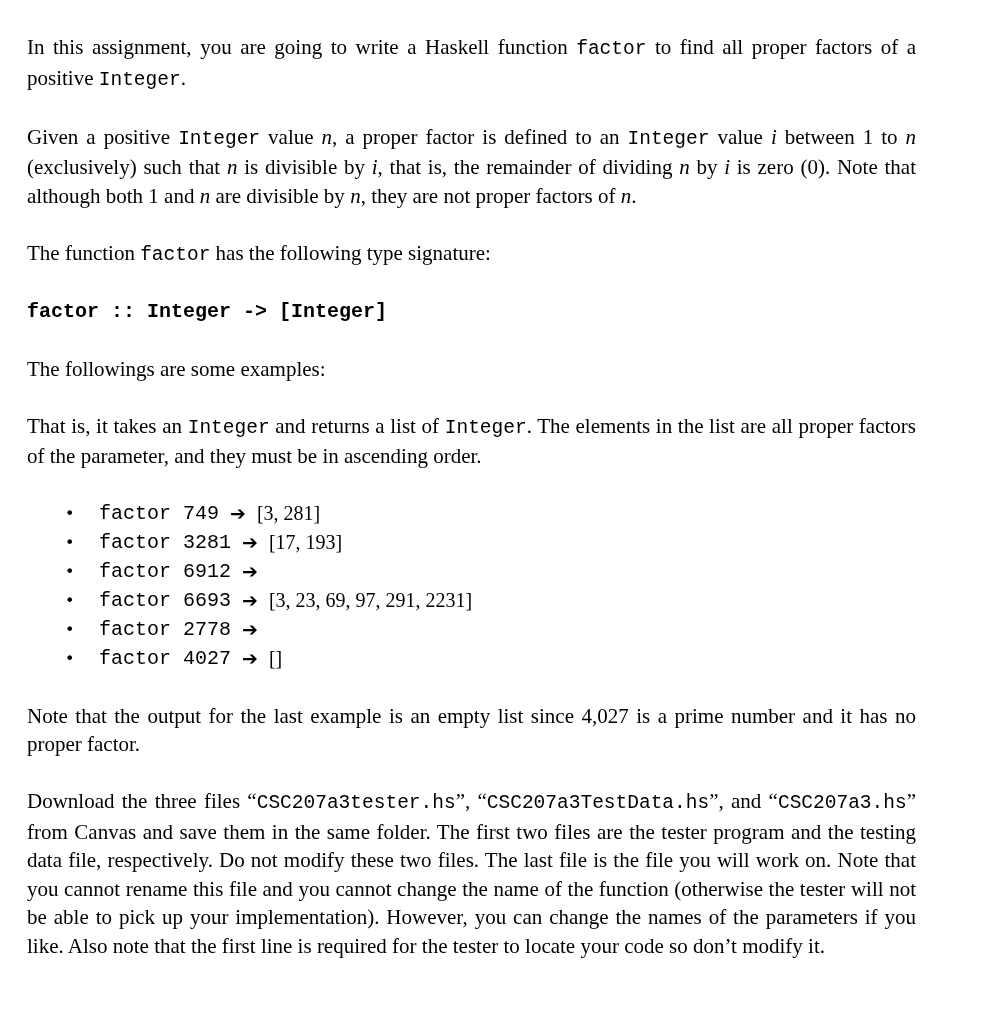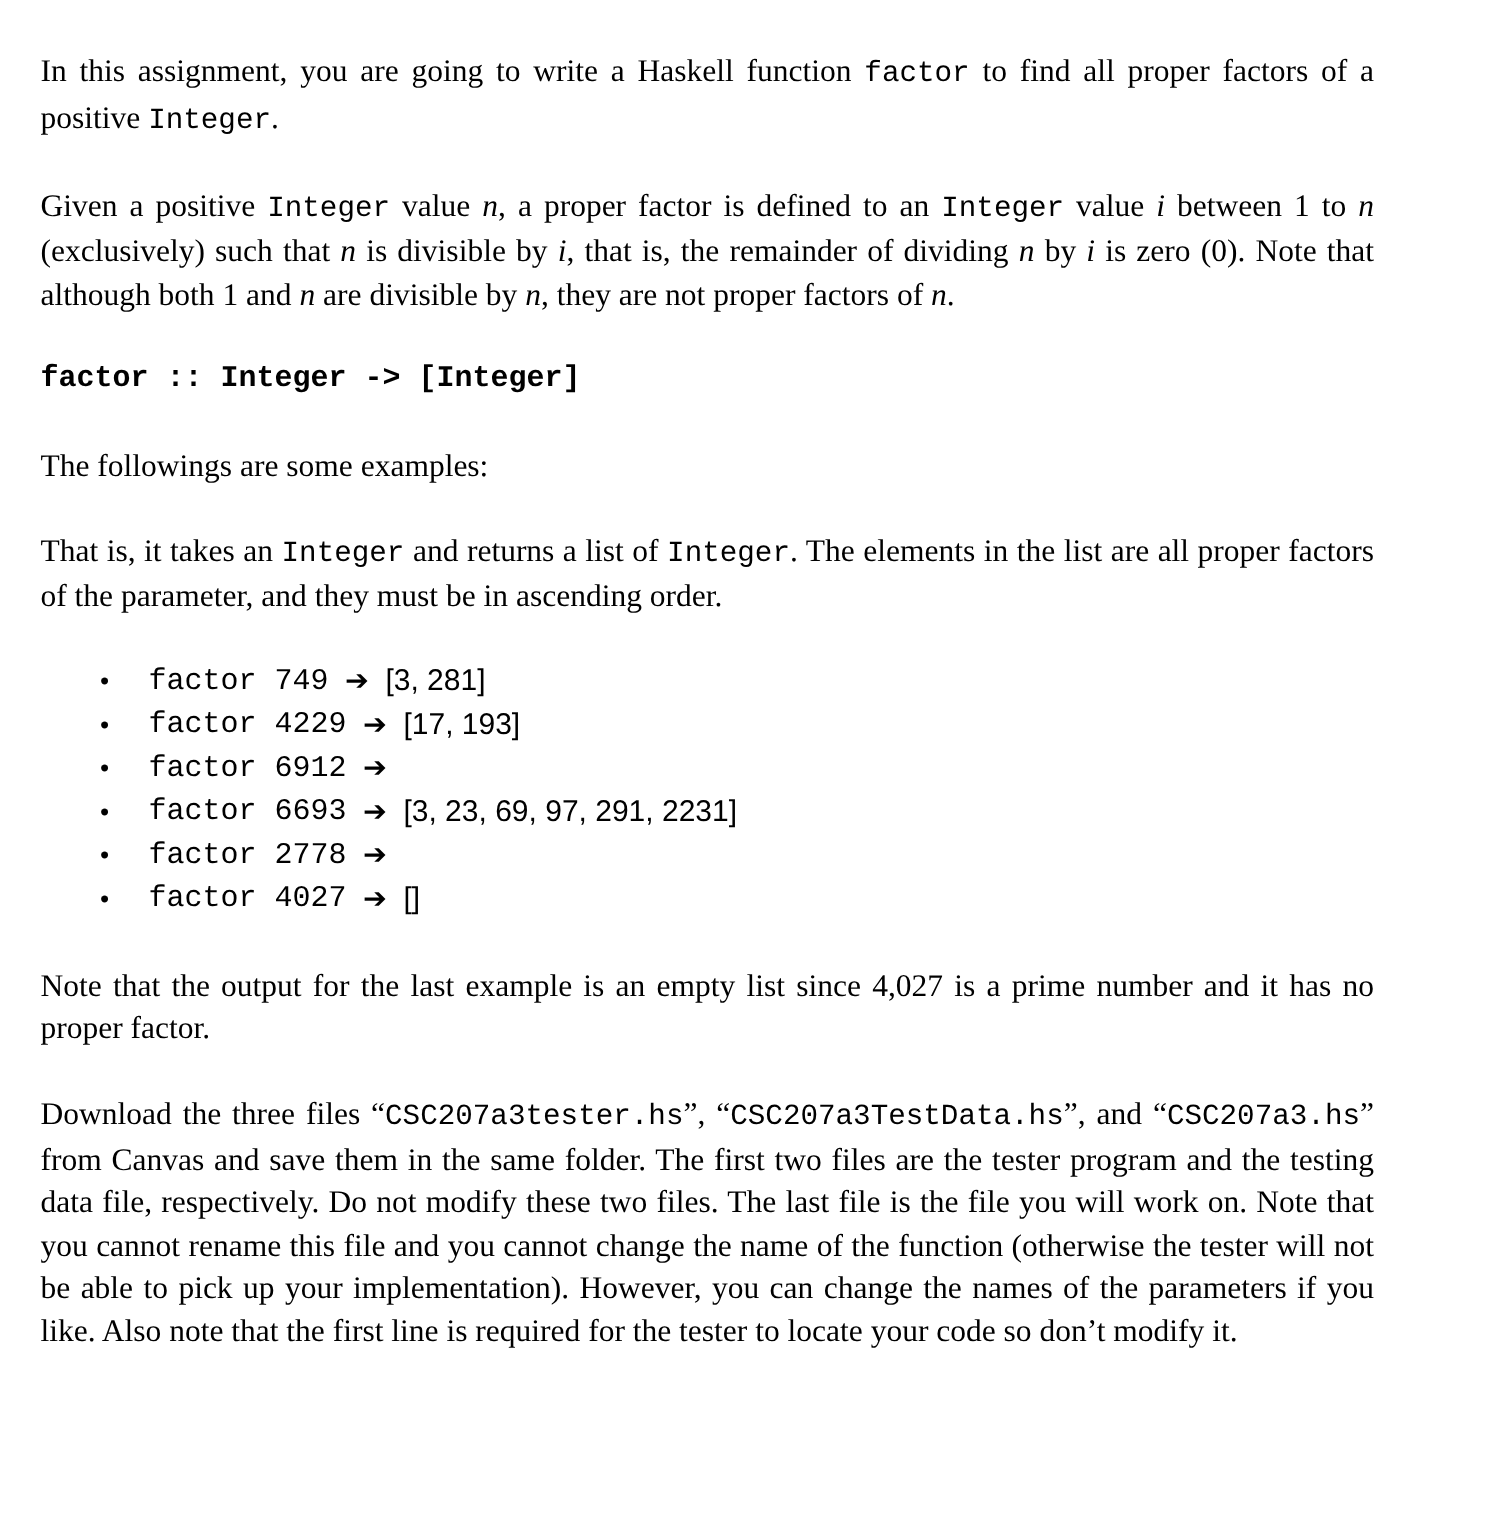--- a/index.html
+++ b/index.html
@@ -68,54 +68,55 @@
   }
   .arrow {
     font-family: "DejaVu Sans", sans-serif;
     font-weight: bold;
     font-size: 19px;
     line-height: 29px;
     padding: 0 11px;
   }
   .result {
     margin: 0;
-    font-family: Liberation Sans, sans-serif;
+    font-family: Liberation Serif, serif;
     font-size: 20px;
     line-height: 29px;
     white-space: pre;
   }
 </style>
 </head>
 <body>
 
 <div class="page">
 
   <p class="doc-par"><span>In this assignment, you are going to write a Haskell function </span><span class="seg-code">factor</span><span> to find all proper factors of a positive </span><span class="seg-code">Integer</span><span>.</span></p>
 
   <p class="doc-par"><span>Given a positive </span><span class="seg-code">Integer</span><span> value </span><span class="seg-italic">n</span><span>, a proper factor is defined to an </span><span class="seg-code">Integer</span><span> value </span><span class="seg-italic">i</span><span> between 1 to </span><span class="seg-italic">n</span><span> (exclusively) such that </span><span class="seg-italic">n</span><span> is divisible by </span><span class="seg-italic">i</span><span>, that is, the remainder of dividing </span><span class="seg-italic">n</span><span> by </span><span class="seg-italic">i</span><span> is zero (0). Note that although both 1 and </span><span class="seg-italic">n</span><span> are divisible by </span><span class="seg-italic">n</span><span>, they are not proper factors of </span><span class="seg-italic">n</span><span>.</span></p>
 
+  <p class="doc-par"><span>The function </span><span class="seg-code">factor</span><span> has the following type signature:</span></p>
 
   <div class="code-line">factor :: Integer -&gt; [Integer]</div>
 
   <p class="doc-par"><span>The followings are some examples:</span></p>
 
   <p class="doc-par"><span>That is, it takes an </span><span class="seg-code">Integer</span><span> and returns a list of </span><span class="seg-code">Integer</span><span>. The elements in the list are all proper factors of the parameter, and they must be in ascending order.</span></p>
 
   <div class="example-list">
 
     <div class="example-item">
         <span class="bullet">•</span>
         <span class="call">factor 749</span>
         <span class="arrow">➔</span>
         <pre class="result">[3, 281]</pre>
       </div>
 
     <div class="example-item">
         <span class="bullet">•</span>
-        <span class="call">factor 4229</span>
+        <span class="call">factor 3281</span>
         <span class="arrow">➔</span>
         <pre class="result">[17, 193]</pre>
       </div>
 
     <div class="example-item">
         <span class="bullet">•</span>
         <span class="call">factor 6912</span>
         <span class="arrow">➔</span>
       </div>
 

